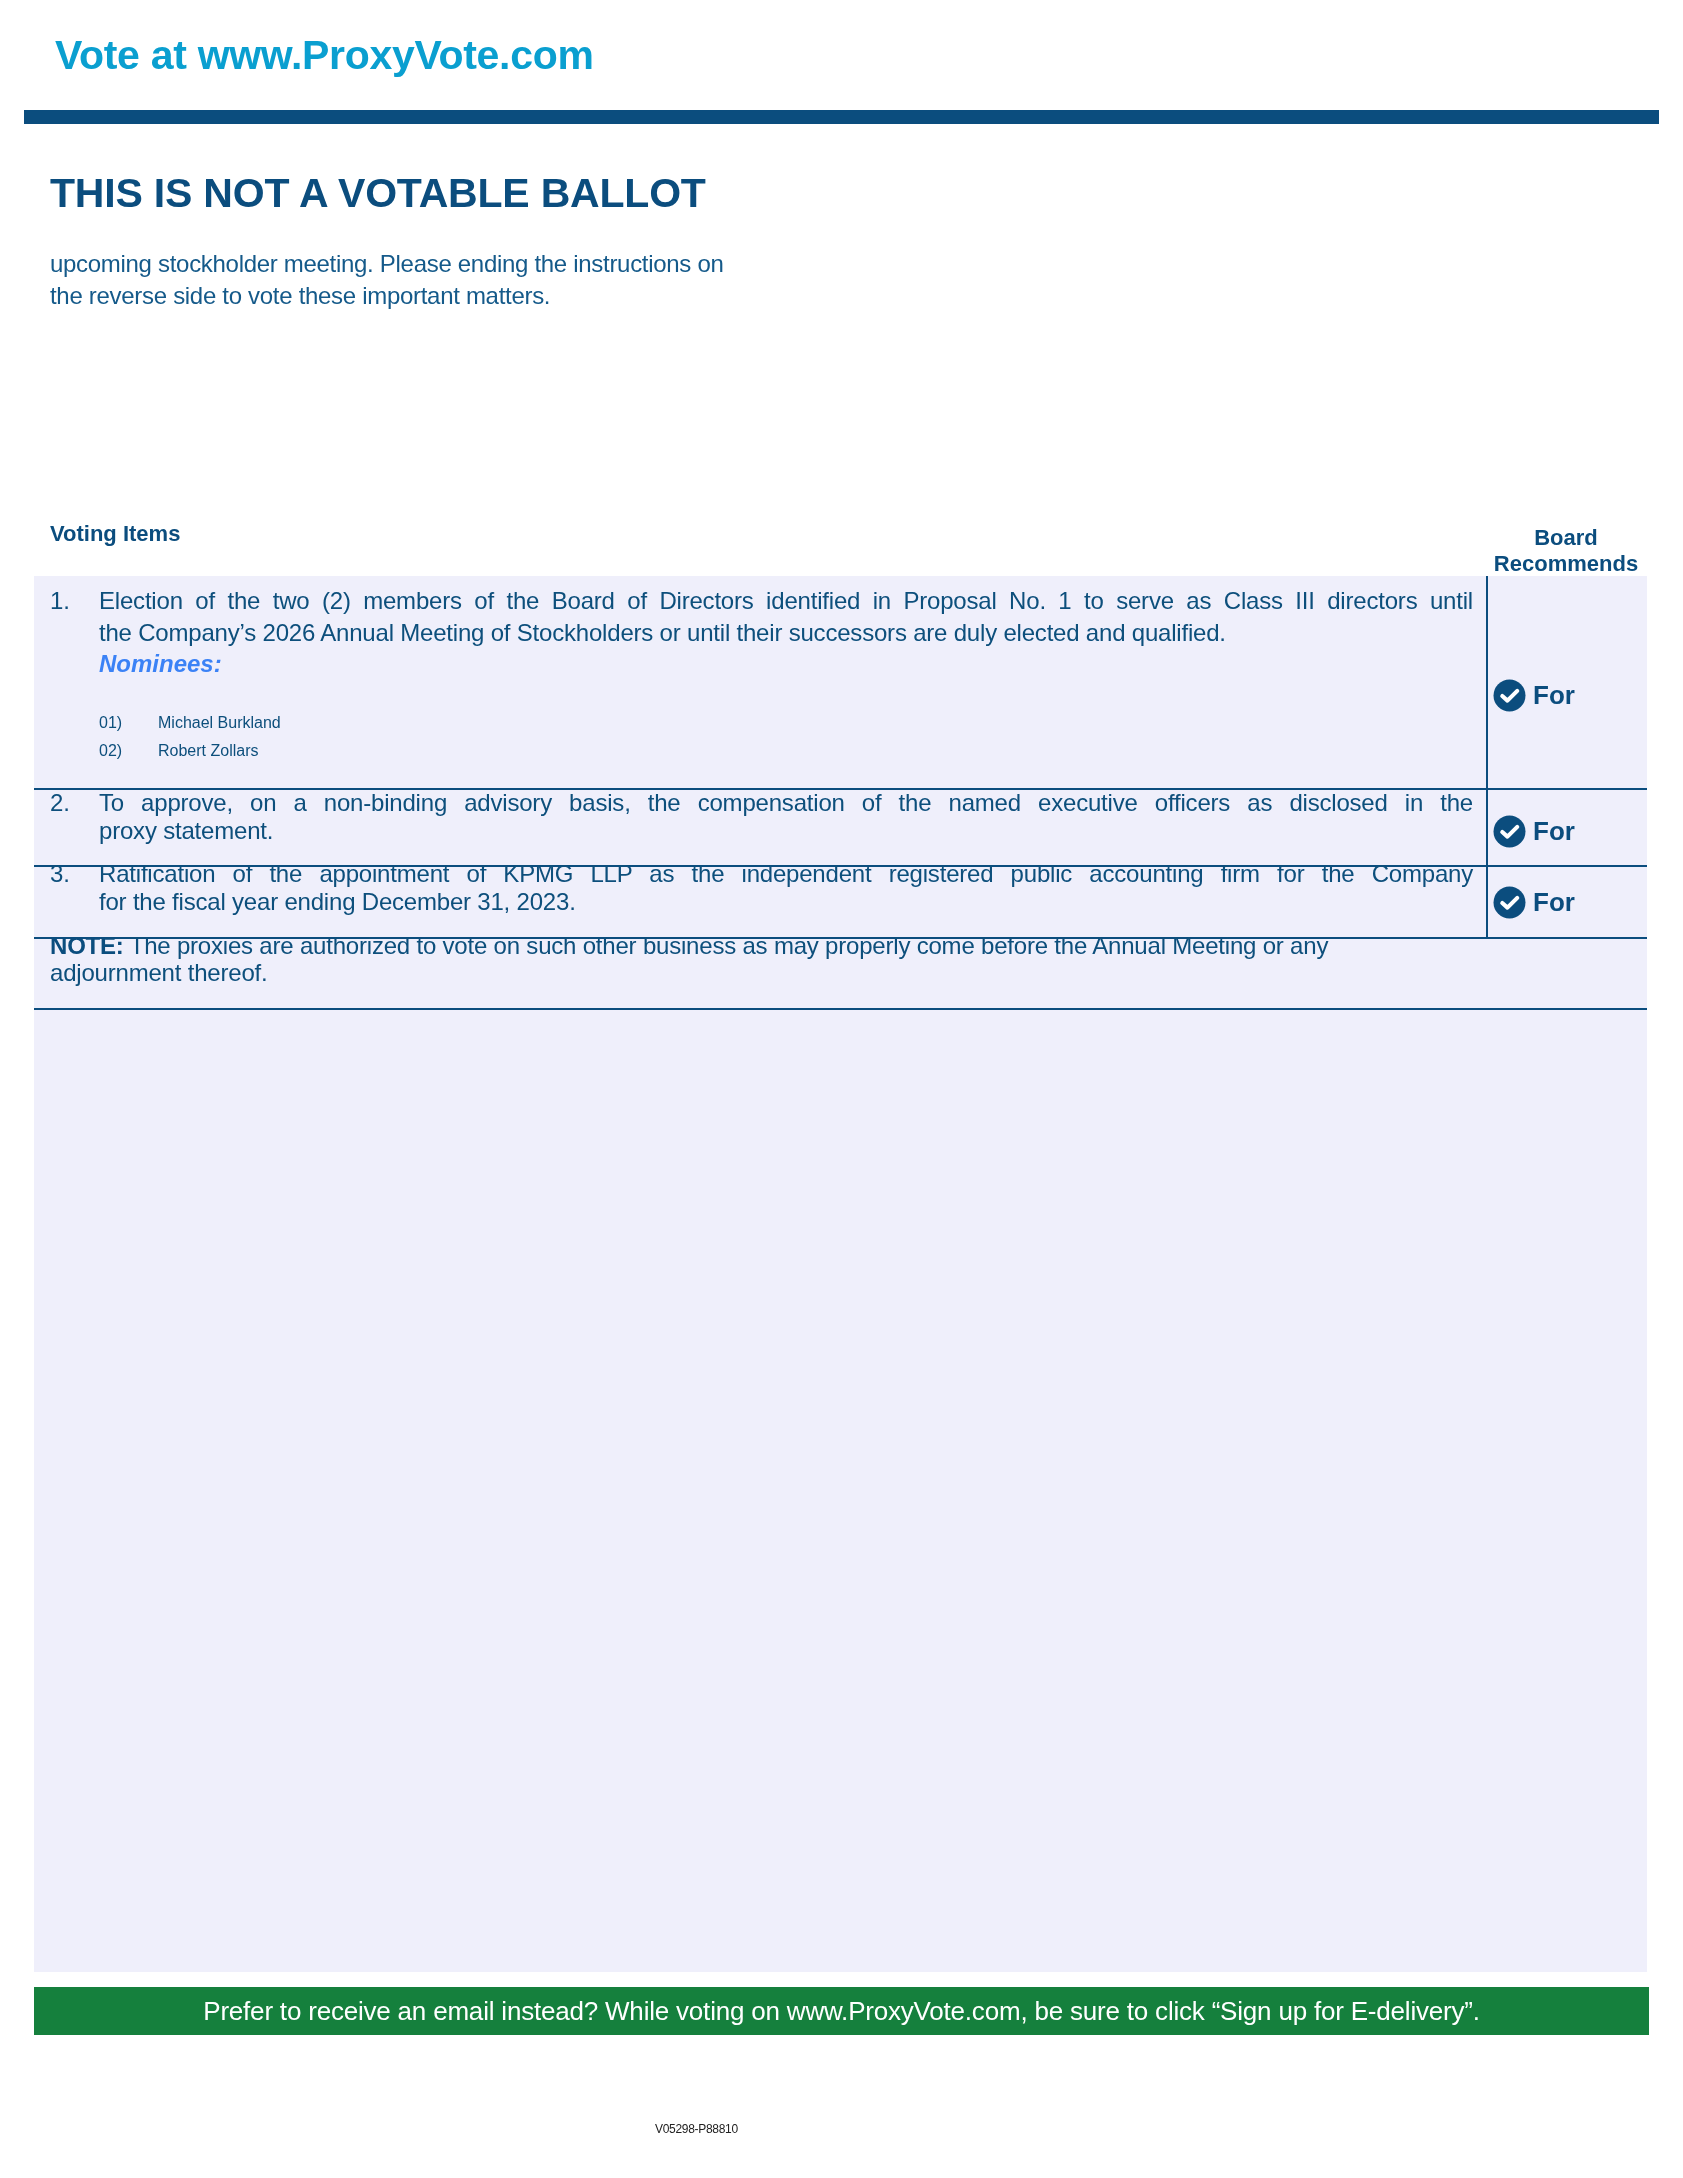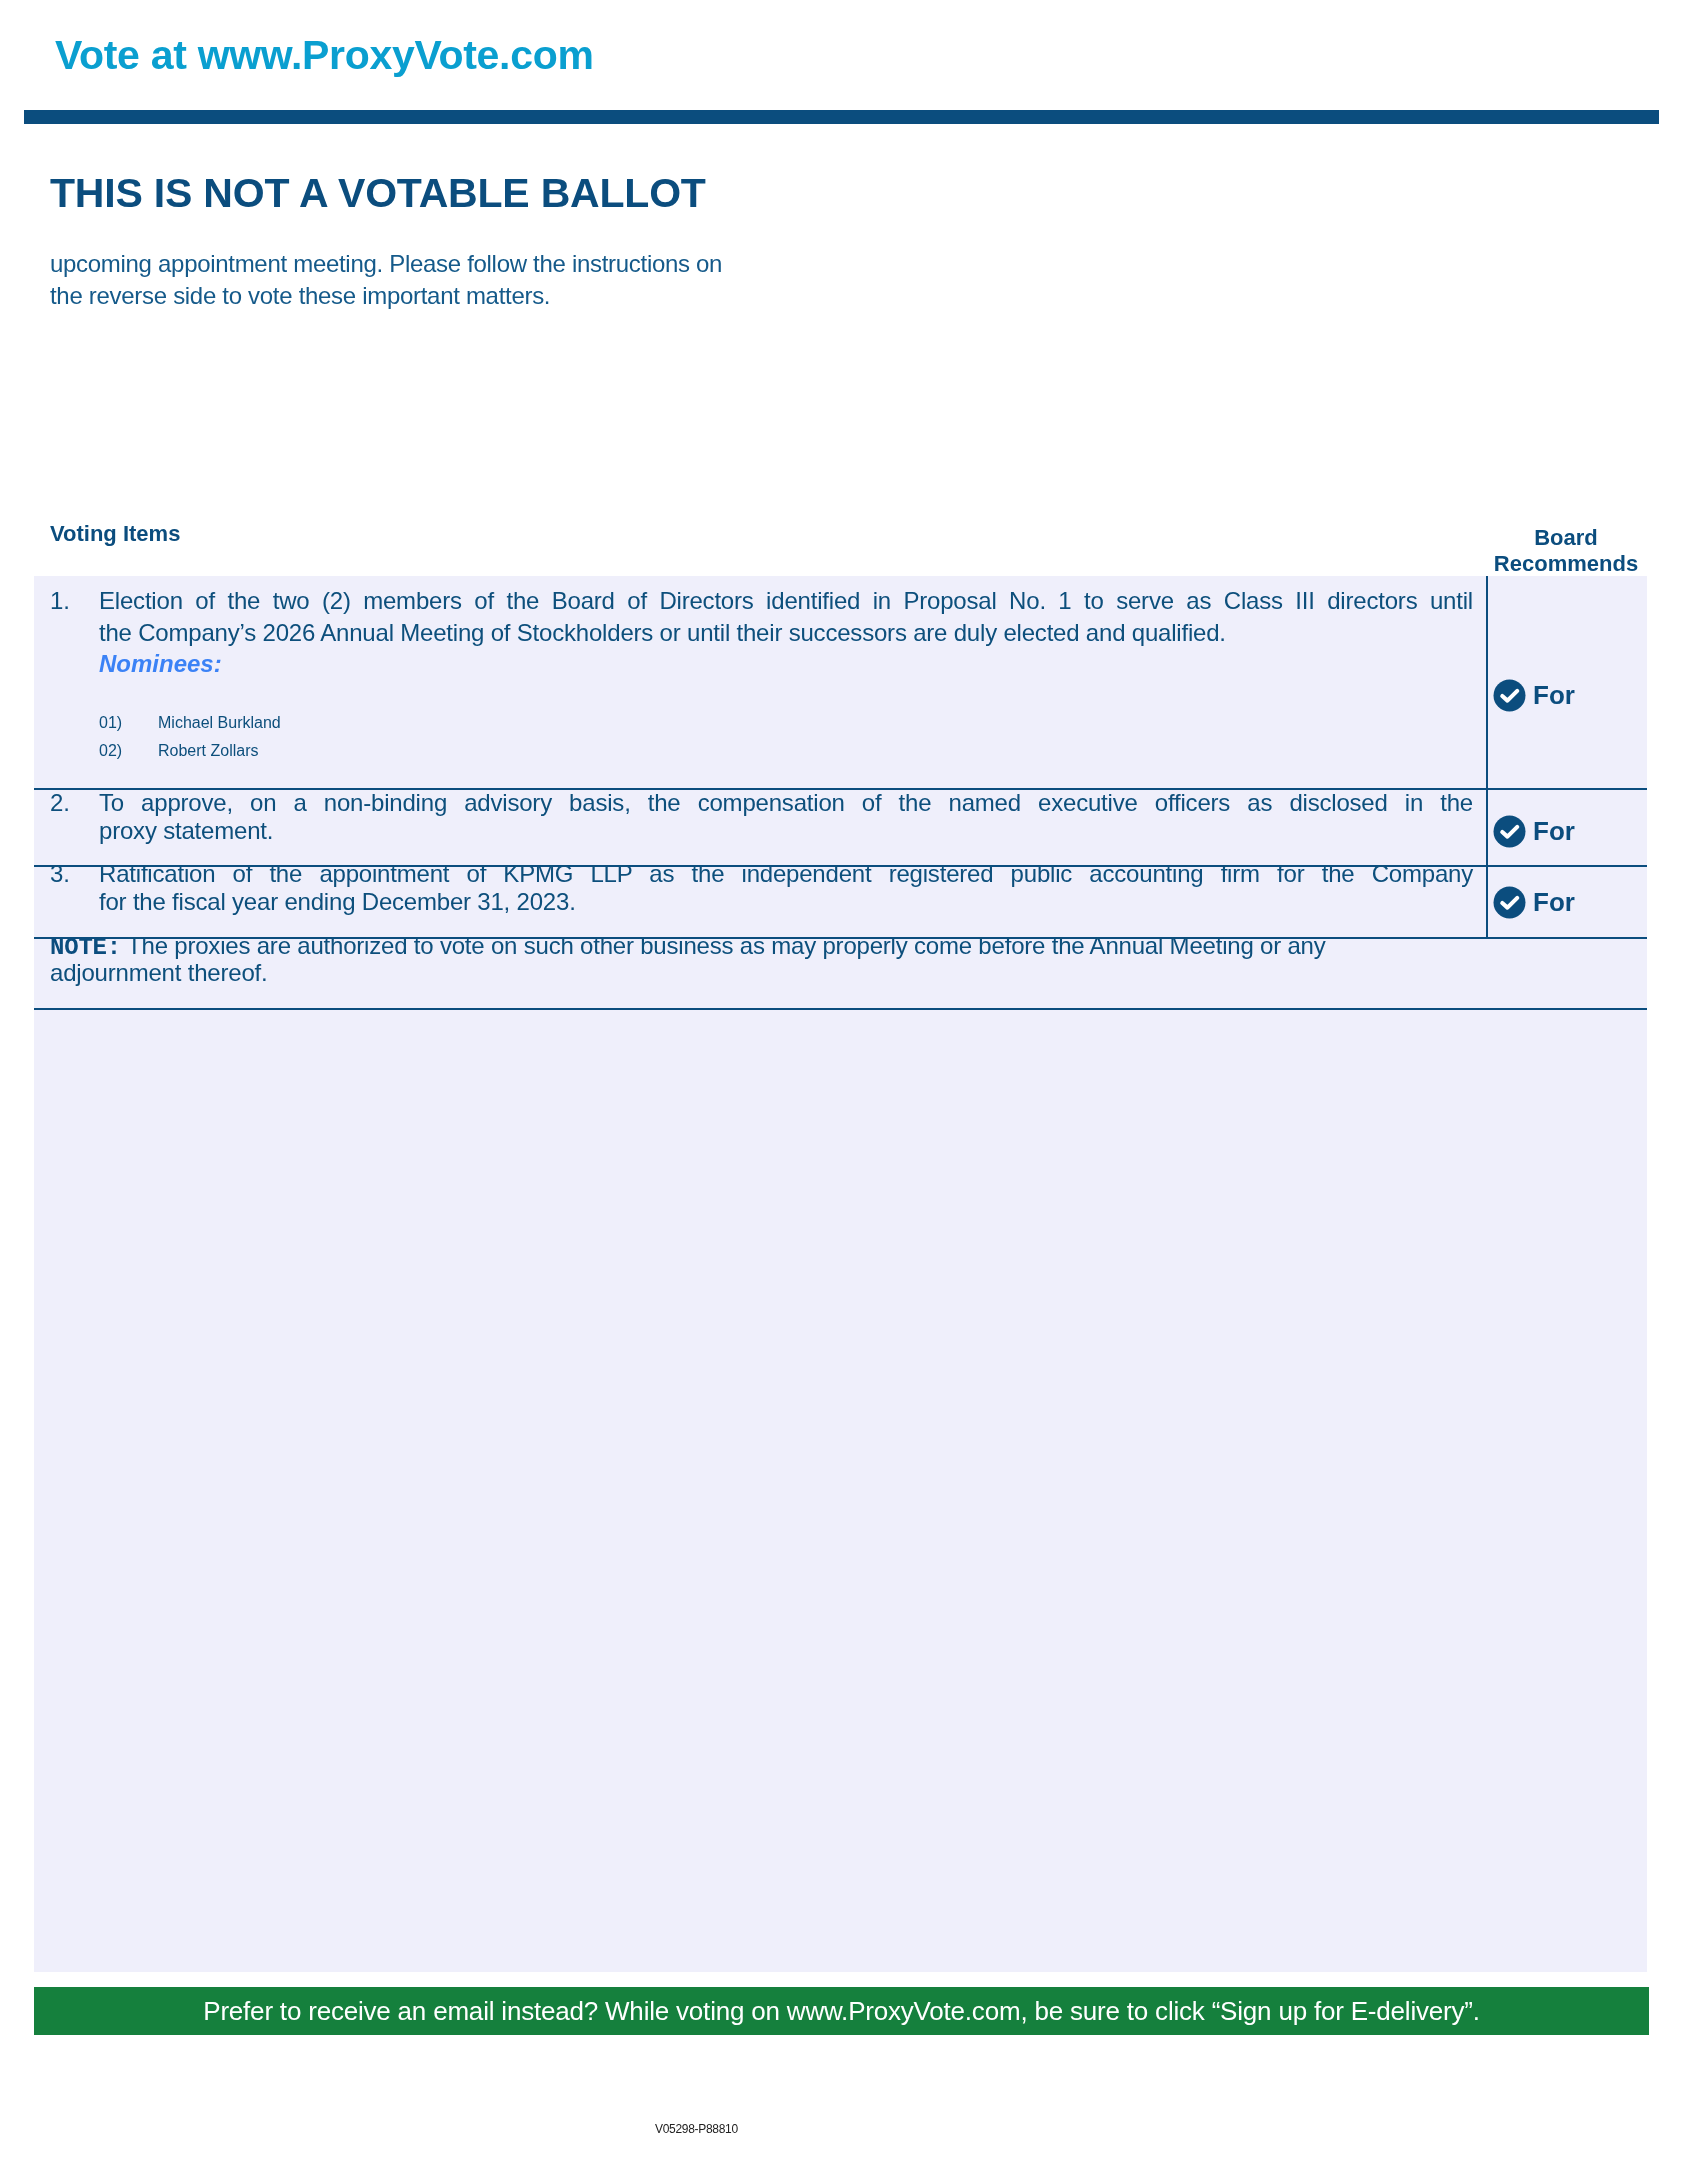--- a/index.html
+++ b/index.html
@@ -40,37 +40,37 @@
   .line.justify { width: 1374px; text-align: justify; text-align-last: justify; }
   .nominees-label { position: absolute; left: 99px; font-size: 24px; font-weight: bold; color: #3b82f6; font-style: italic; }
   .nominee { position: absolute; left: 99px; font-size: 16px; color: #0d4f7c; white-space: nowrap; }
   .nominee .nnum { display: inline-block; width: 59px; }
   .rec {
     position: absolute; left: 1493px; height: 34px; display: flex; align-items: center;
     font-size: 26px; font-weight: bold; color: #0b4d7e;
   }
   .rec svg { width: 33px; height: 33px; margin-right: 7px; }
   .note { position: absolute; left: 50px; font-size: 24px; color: #0d4f7c; white-space: nowrap; letter-spacing: -0.2px; }
-  .note b { color: #0b4d7e; font-family: Liberation Mono, monospace; }
+  .note b { color: #0b4d7e; }
   .footer-bar {
     left: 34px; top: 1987px; width: 1615px; height: 48px; background: #15803d;
     color: #ffffff; font-size: 26px; line-height: 48px; text-align: center; white-space: nowrap;
     letter-spacing: -0.2px;
   }
   .doc-code { left: 655px; top: 2122px; font-size: 12px; color: #222222; letter-spacing: -0.3px; }
 </style>
 </head>
 <body>
 
 <div class="abs header-link">Vote at www.ProxyVote.com</div>
 <div class="abs top-bar"></div>
 
 <div class="abs title">THIS IS NOT A VOTABLE BALLOT</div>
 <div class="abs intro">
-  <div>upcoming appointment meeting. Please follow the instructions on</div>
+  <div>upcoming stockholder meeting. Please ending the instructions on</div>
   <div>the reverse side to vote these important matters.</div>
 </div>
 
 <div class="abs col-head-left">Voting Items</div>
 <div class="abs col-head-right">
   <div>Board</div>
   <div>Recommends</div>
 </div>
 
 <div class="abs panel"></div>

